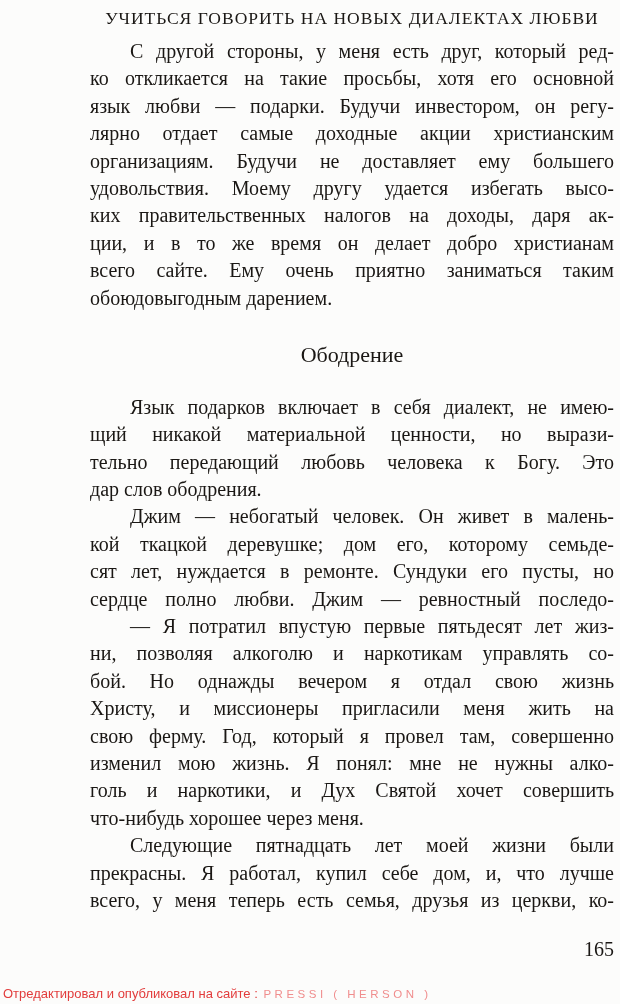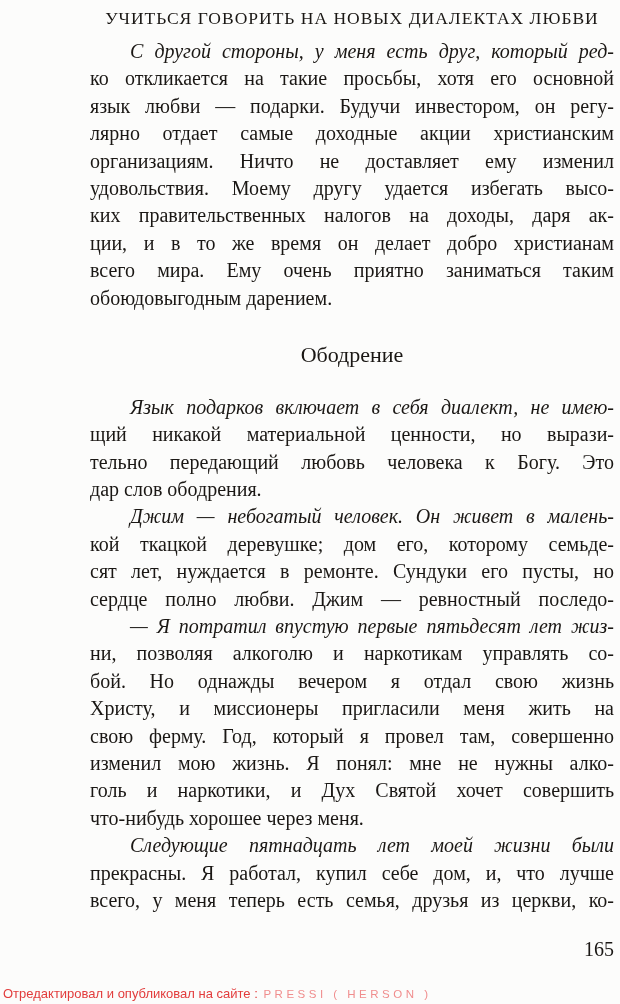--- a/index.html
+++ b/index.html
@@ -40,21 +40,20 @@
   .line {
     font-size: 20px;
     line-height: 27.4px;
     height: 27.4px;
     white-space: nowrap;
     text-align: justify;
     text-align-last: justify;
   }
   .line.indent {
     text-indent: 40px;
-    font-style: italic;
   }
   .line.end {
     text-align-last: left;
   }
   .heading {
     margin: 28px 0 0 0;
     height: 30px;
     line-height: 30px;
     text-align: center;
     font-size: 22px;
@@ -93,25 +92,25 @@
 <div class="sheet">
   <div class="col">
 
     <div class="page-header">УЧИТЬСЯ ГОВОРИТЬ НА НОВЫХ ДИАЛЕКТАХ ЛЮБВИ</div>
 
     <div class="para first">
       <div class="line indent">С другой стороны, у меня есть друг, который ред-</div>
       <div class="line">ко откликается на такие просьбы, хотя его основной</div>
       <div class="line">язык любви — подарки. Будучи инвестором, он регу-</div>
       <div class="line">лярно отдает самые доходные акции христианским</div>
-      <div class="line">организациям. Ничто не доставляет ему изменил</div>
+      <div class="line">организациям. Будучи не доставляет ему большего</div>
       <div class="line">удовольствия. Моему другу удается избегать высо-</div>
       <div class="line">ких правительственных налогов на доходы, даря ак-</div>
       <div class="line">ции, и в то же время он делает добро христианам</div>
-      <div class="line">всего мира. Ему очень приятно заниматься таким</div>
+      <div class="line">всего сайте. Ему очень приятно заниматься таким</div>
       <div class="line end">обоюдовыгодным дарением.</div>
     </div>
 
     <h2 class="heading">Ободрение</h2>
 
     <div class="para after-heading">
       <div class="line indent">Язык подарков включает в себя диалект, не имею-</div>
       <div class="line">щий никакой материальной ценности, но вырази-</div>
       <div class="line">тельно передающий любовь человека к Богу. Это</div>
       <div class="line end">дар слов ободрения.</div>

